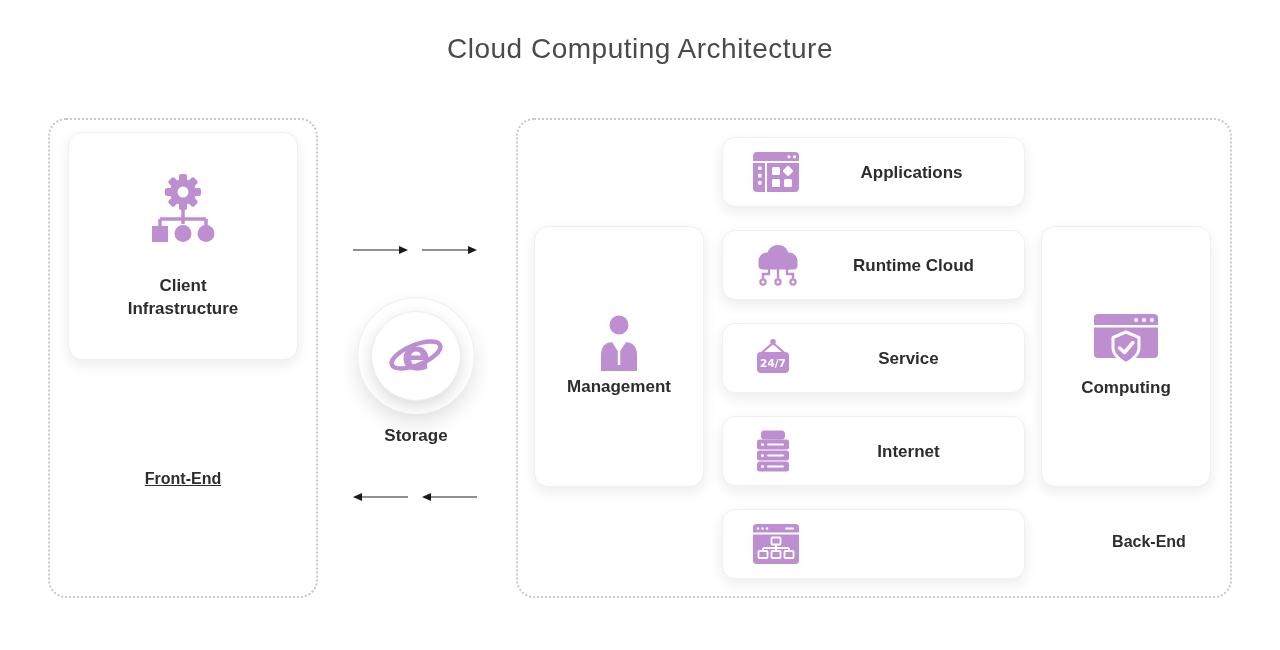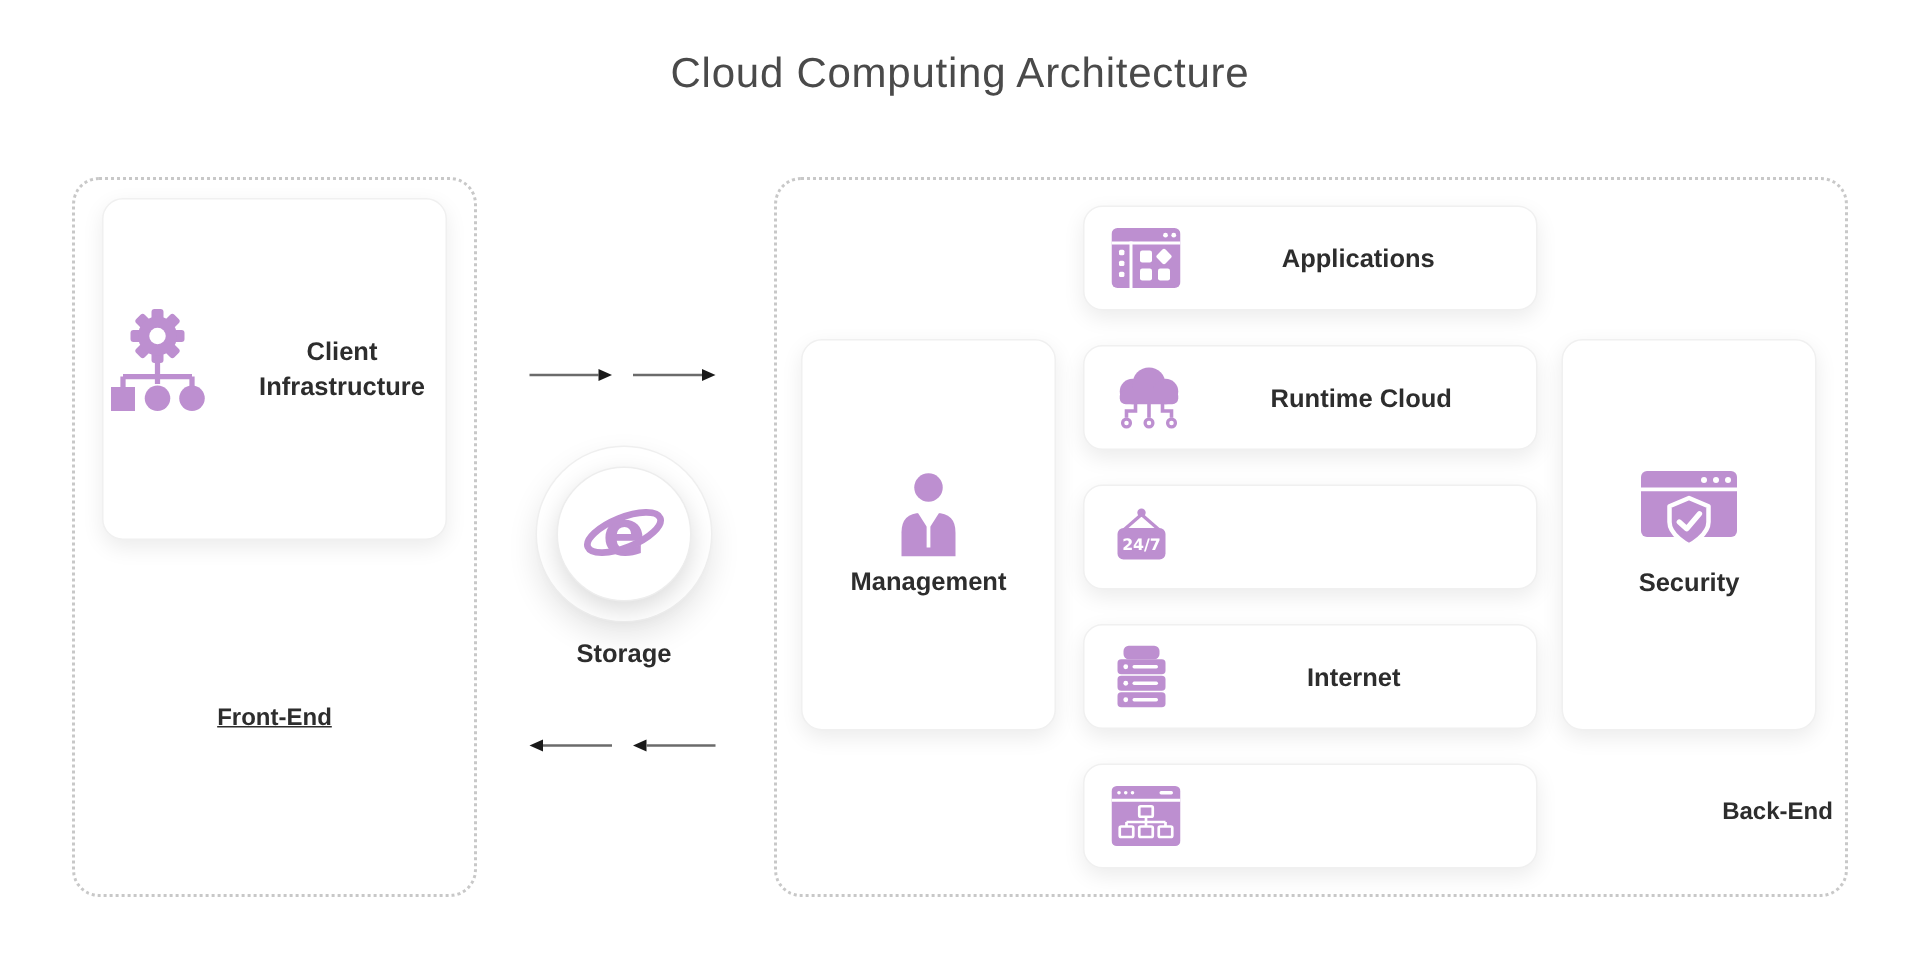--- a/index.html
+++ b/index.html
@@ -23,39 +23,39 @@
     position:absolute;border:2px dotted var(--dottedBorder);border-radius:18px;background:#fff;
   }
   .panel-front{left:48px;top:118px;width:270px;height:480px;}
   .panel-back{left:516px;top:118px;width:716px;height:480px;}
 
   .card{
     position:absolute;background:#fff;border:1px solid #f0f0f0;border-radius:14px;
     box-shadow:0 5px 14px rgba(0,0,0,.08);
   }
   .client-card{left:68px;top:132px;width:230px;height:228px;
-    display:flex;flex-direction:row;align-items:center;justify-content:center;gap:18px;}
+    display:flex;flex-direction:column;align-items:center;justify-content:center;gap:18px;}
   .big-card{width:170px;height:261px;top:226px;
     display:flex;flex-direction:column;align-items:center;justify-content:center;gap:0;}
   .mgmt-card{left:534px;}
   .sec-card{left:1041px;}
 
   .svc-card{
     left:722px;width:303px;height:70px;border-radius:13px;
     display:flex;align-items:center;
   }
-  .svc-icon{margin-left:18px;flex:0 0 auto;display:flex;align-items:center;}
+  .svc-icon{margin-left:30px;flex:0 0 auto;display:flex;align-items:center;}
   .svc-label-wrap{flex:1;text-align:center;}
   .svc-label{display:inline-block;max-width:200px;font-size:17px;font-weight:700;line-height:23px;color:var(--textDark);}
 
   .card-label{font-size:17px;font-weight:700;line-height:23px;color:var(--textDark);text-align:center;}
   .client-label{max-width:150px;}
   .group-label{position:absolute;font-size:16px;font-weight:700;color:var(--textDark);text-align:center;}
   .front-end-label{left:48px;top:470px;width:270px;text-decoration:underline;}
-  .back-end-label{left:1100px;top:533px;width:170px;}
+  .back-end-label{left:1064px;top:533px;width:170px;}
 
   .internet-ring{
     position:absolute;left:357px;top:297px;width:118px;height:118px;border-radius:50%;
     background:#fff;border:1px solid #efefef;box-shadow:0 9px 20px rgba(0,0,0,.10);
     display:flex;align-items:center;justify-content:center;
   }
   .internet-inner{
     width:90px;height:90px;border-radius:50%;background:#fff;border:1px solid #ededed;
     box-shadow:0 6px 16px rgba(0,0,0,.14);
     display:flex;align-items:center;justify-content:center;
@@ -182,20 +182,21 @@
   <div class="card svc-card" style="top:323px">
     <span class="svc-icon">
       <svg width="40" height="40" viewBox="0 0 40 40">
         <circle class="fa" cx="20" cy="3.8" r="2.8"></circle>
         <line class="sa" stroke-width="2.2" x1="20" y1="5" x2="8.5" y2="15"></line>
         <line class="sa" stroke-width="2.2" x1="20" y1="5" x2="31.5" y2="15"></line>
         <rect class="fa" x="4" y="14" width="32" height="21" rx="4"></rect>
         <text class="sign-text" x="20" y="28.5" text-anchor="middle">24/7</text>
       </svg>
     </span>
+    <div class="svc-label-wrap"><span class="svc-label">Service</span></div>
   </div>
 
   <div class="card svc-card" style="top:416px">
     <span class="svc-icon">
       <svg width="40" height="44" viewBox="0 0 40 44">
         <rect class="fa" x="8" y="1.5" width="24" height="9" rx="3.5"></rect>
         <rect class="fa" x="4" y="10.5" width="32" height="10" rx="2.5"></rect>
         <rect class="fa" x="4" y="21.5" width="32" height="10" rx="2.5"></rect>
         <rect class="fa" x="4" y="32.5" width="32" height="10" rx="2.5"></rect>
         <circle class="fw" cx="9.5" cy="15.5" r="1.6"></circle>
@@ -232,18 +233,18 @@
       <svg width="64" height="58" viewBox="0 0 64 58">
         <rect class="fa" width="64" height="44" rx="4"></rect>
         <rect class="fw" y="11" width="64" height="2.5"></rect>
         <circle class="fw" cx="42" cy="6" r="2"></circle>
           <circle class="fw" cx="50" cy="6" r="2"></circle>
           <circle class="fw" cx="58" cy="6" r="2"></circle>
         <path class="fa" stroke="#fff" stroke-width="3" stroke-linejoin="round" d="M32 18 L45 23.5 V34 C45 43 32 49.5 32 49.5 C32 49.5 19 43 19 34 V23.5 Z"></path>
         <polyline class="sw" stroke-width="3.5" stroke-linecap="round" stroke-linejoin="round" points="25.5,34 30.5,38.5 39,28.5"></polyline>
       </svg>
     </span>
-    <div class="card-label">Security</div>
+    <div class="card-label">Computing</div>
   </div>
 
   <div class="group-label back-end-label">Back-End</div>
 
 </div>
 
 </body></html>

